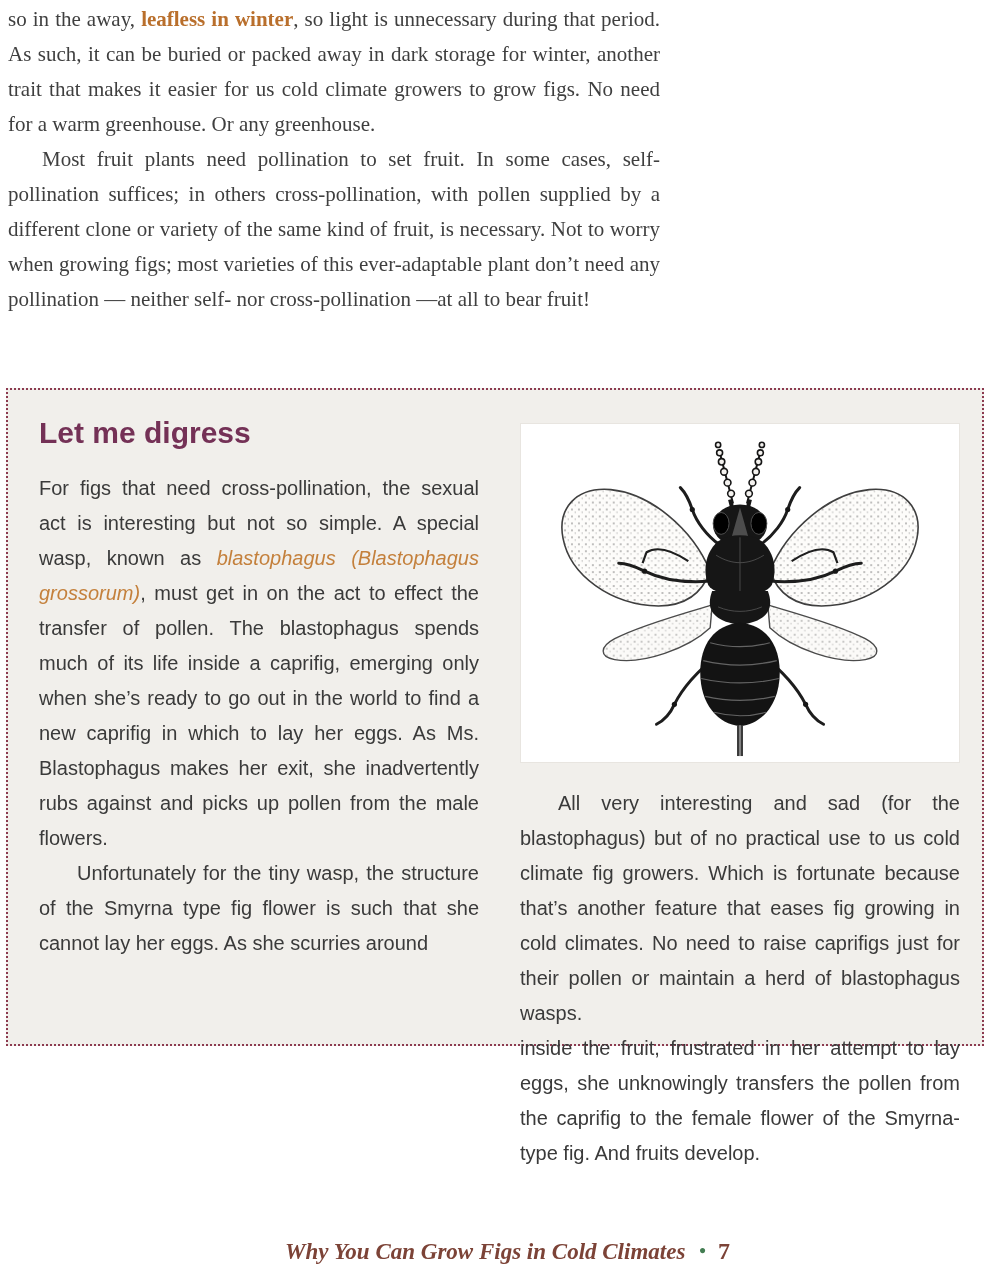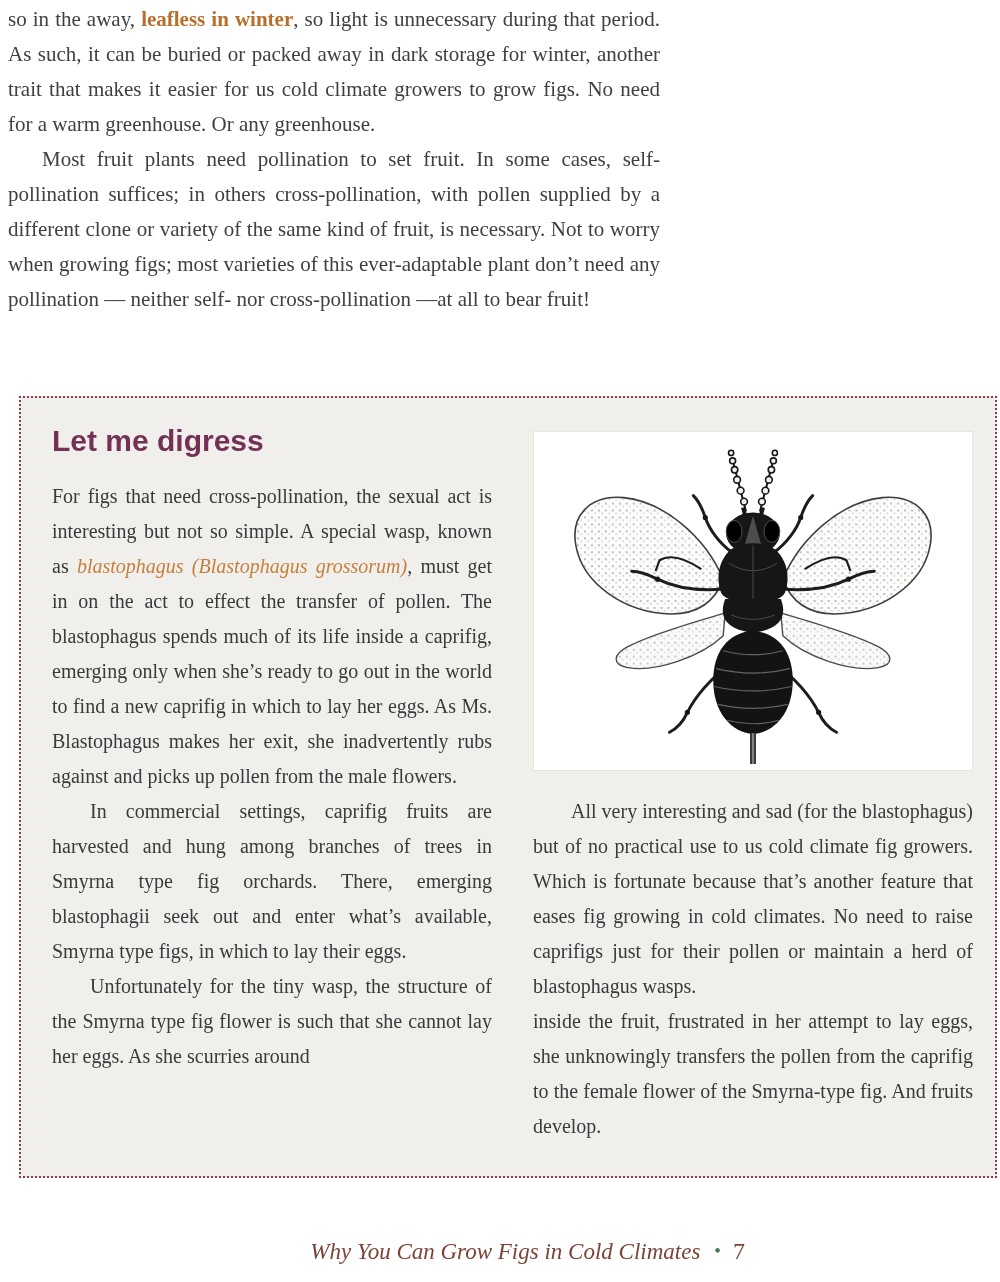--- a/index.html
+++ b/index.html
@@ -32,41 +32,40 @@
   .serif.indent { text-indent: 34px; }
   .hl {
     color: var(--highlight-orange, #b96f2c);
     font-weight: bold;
     cursor: pointer;
   }
 
   
   .digress-box {
     position: absolute;
-    left: 19px;
+    left: 6px;
     top: 388px;
     width: 978px;
-    height: 782px;
+    height: 658px;
     background: var(--box-background, #f1efeb);
     border: 2px dotted var(--border-maroon, #8c3a50);
-    margin-top: 8px;
   }
   .digress-heading {
     font-family: "Liberation Sans", sans-serif;
     font-size: 30px;
     font-weight: bold;
     color: var(--heading-plum, #743156);
     margin: 0 0 21px 0;
     line-height: 34px;
   }
   .col { position: absolute; width: 440px; }
   .col-left  { left: 31px;  top: 26px; }
   .col-right { left: 512px; top: 33px; }
   .sans {
-    font-family: Liberation Serif, serif;
+    font-family: Liberation Sans, sans-serif;
     font-size: 20px;
     line-height: 35px;
     color: #3a3a3a;
     text-align: justify;
     margin: 0;
     hyphens: none;
   }
   .sans.indent2 { text-indent: 38px; }
   .species {
     color: var(--species-orange, #c4803c);
@@ -79,26 +78,27 @@
     background: #ffffff;
     border: 1px solid #e8e5e0;
     margin-bottom: 23px;
     overflow: hidden;
   }
 
   
   .footer {
     position: absolute;
     top: 1236px;
-    right: 255px;
+    right: 270px;
     font-family: "Liberation Serif", serif;
     font-size: 23px;
     line-height: 30px;
     color: var(--footer-brown, #7c4337);
     white-space: nowrap;
+    font-weight: bold;
   }
   .footer-title { font-style: italic; }
   .footer-bullet {
     color: var(--bullet-green, #437d52);
     font-style: normal;
     font-size: 19px;
     margin: 0 12px 0 14px;
     vertical-align: 2px;
   }
   .footer-page { font-size: 24px; }
@@ -111,21 +111,20 @@
   <div class="top-text">
     <p class="serif"><span>so in the away, </span><span class="hl">leafless in winter</span><span>, so light is unnecessary during that period. As such, it can be buried or packed away in dark storage for winter, another trait that makes it easier for us cold climate growers to grow figs. No need for a warm greenhouse. Or any greenhouse.</span></p>
     <p class="serif indent">Most fruit plants need pollination to set fruit. In some cases, self-pollination suffices; in others cross-pollination, with pollen supplied by a different clone or variety of the same kind of fruit, is necessary. Not to worry when growing figs; most varieties of this ever-adaptable plant don’t need any pollination — neither self- nor cross-pollination —at all to bear fruit!</p>
   </div>
 
   <div class="digress-box">
 
     <div class="col col-left">
       <h2 class="digress-heading">Let me digress</h2>
       <p class="sans"><span>For figs that need cross-pollination, the sexual act is interesting but not so simple. A special wasp, known as </span><span class="species">blastophagus (Blastophagus grossorum)</span><span>, must get in on the act to effect the transfer of pollen. The blastophagus spends much of its life inside a caprifig, emerging only when she’s ready to go out in the world to find a new caprifig in which to lay her eggs. As Ms. Blastophagus makes her exit, she inadvertently rubs against and picks up pollen from the male flowers.</span></p>
-      <p class="sans indent2">In commercial settings, caprifig fruits are harvested and hung among branches of trees in Smyrna type fig orchards. There, emerging blastophagii seek out and enter what’s available, Smyrna type figs, in which to lay their eggs.</p>
       <p class="sans indent2">Unfortunately for the tiny wasp, the structure of the Smyrna type fig flower is such that she cannot lay her eggs. As she scurries around</p>
     </div>
 
     <div class="col col-right">
       <div class="illustration-frame">
         <svg viewBox="0 0 440 340" width="438" height="338">
           <defs>
             <pattern id="stip" width="7" height="7" patternUnits="userSpaceOnUse">
               <circle cx="2" cy="2" r="0.8" fill="#555"></circle>
               <circle cx="5.2" cy="4.8" r="0.6" fill="#7a7a7a"></circle>

